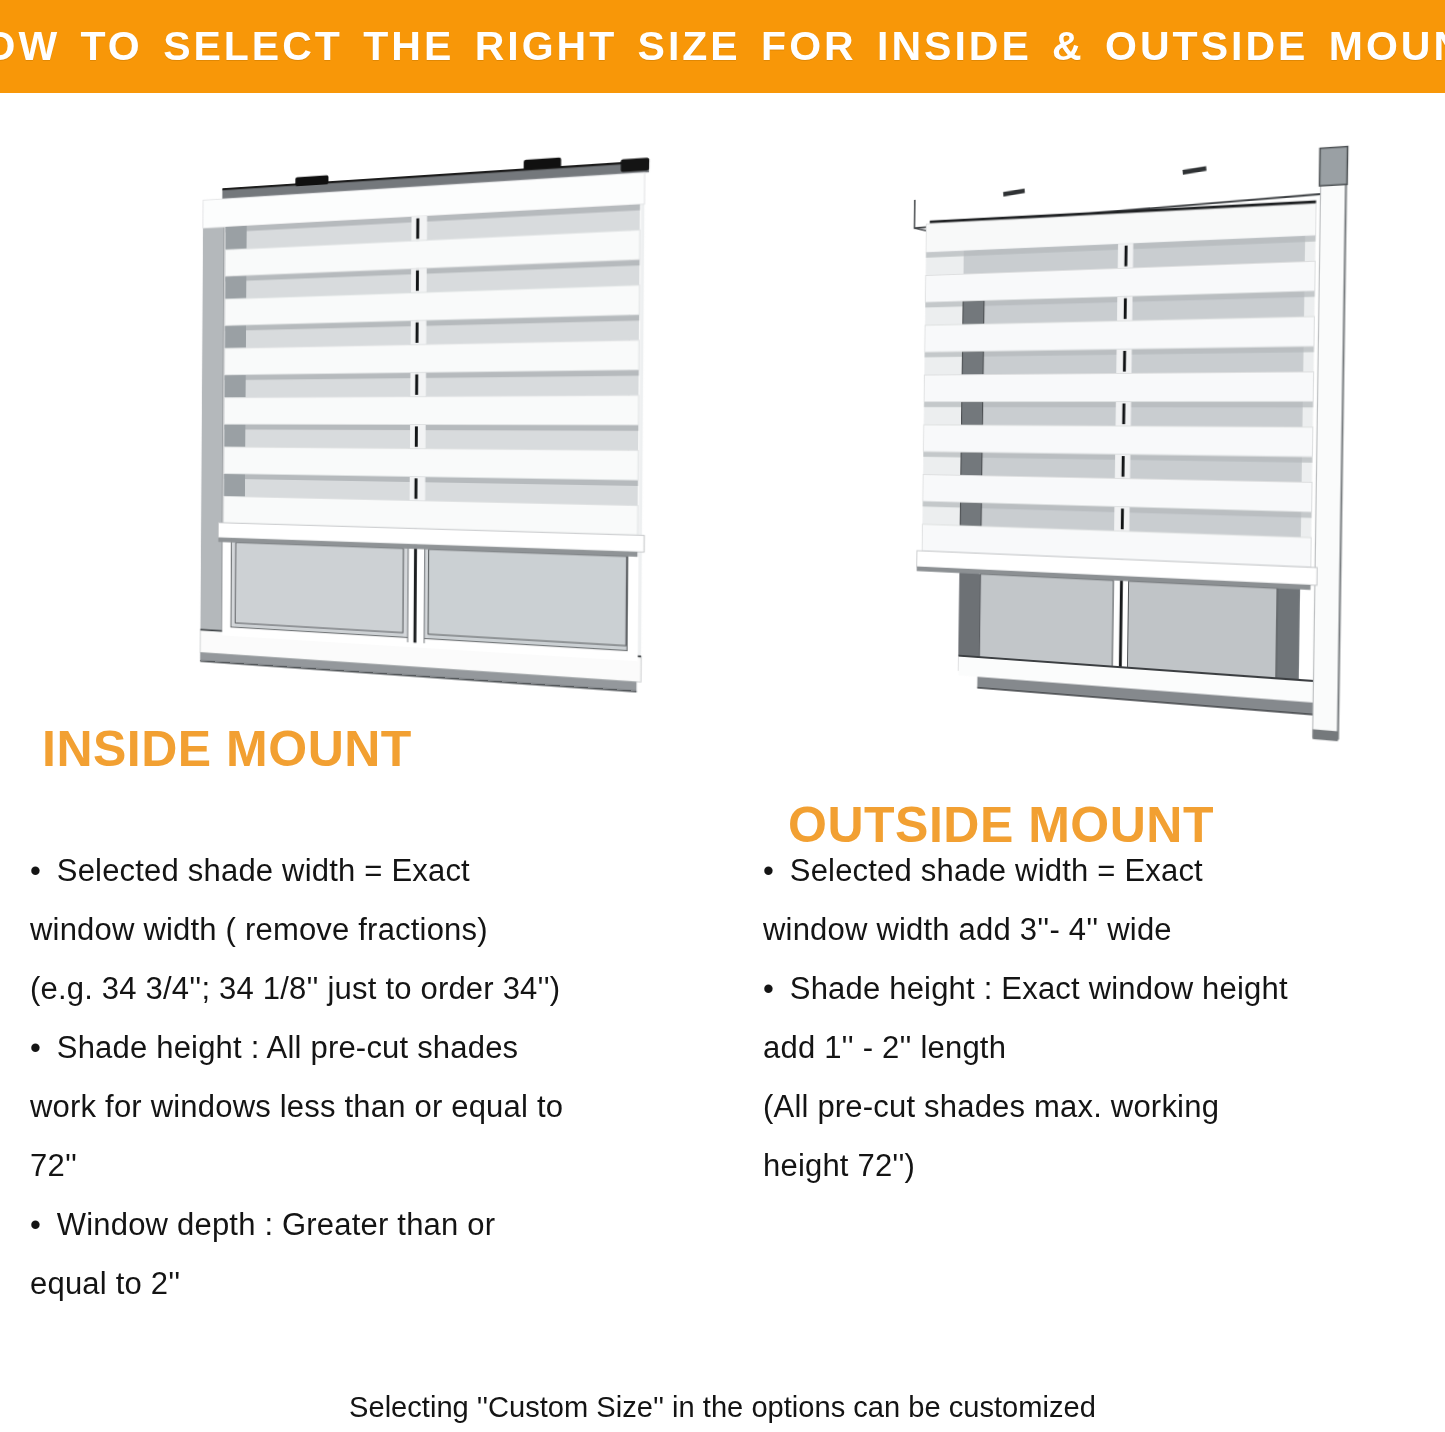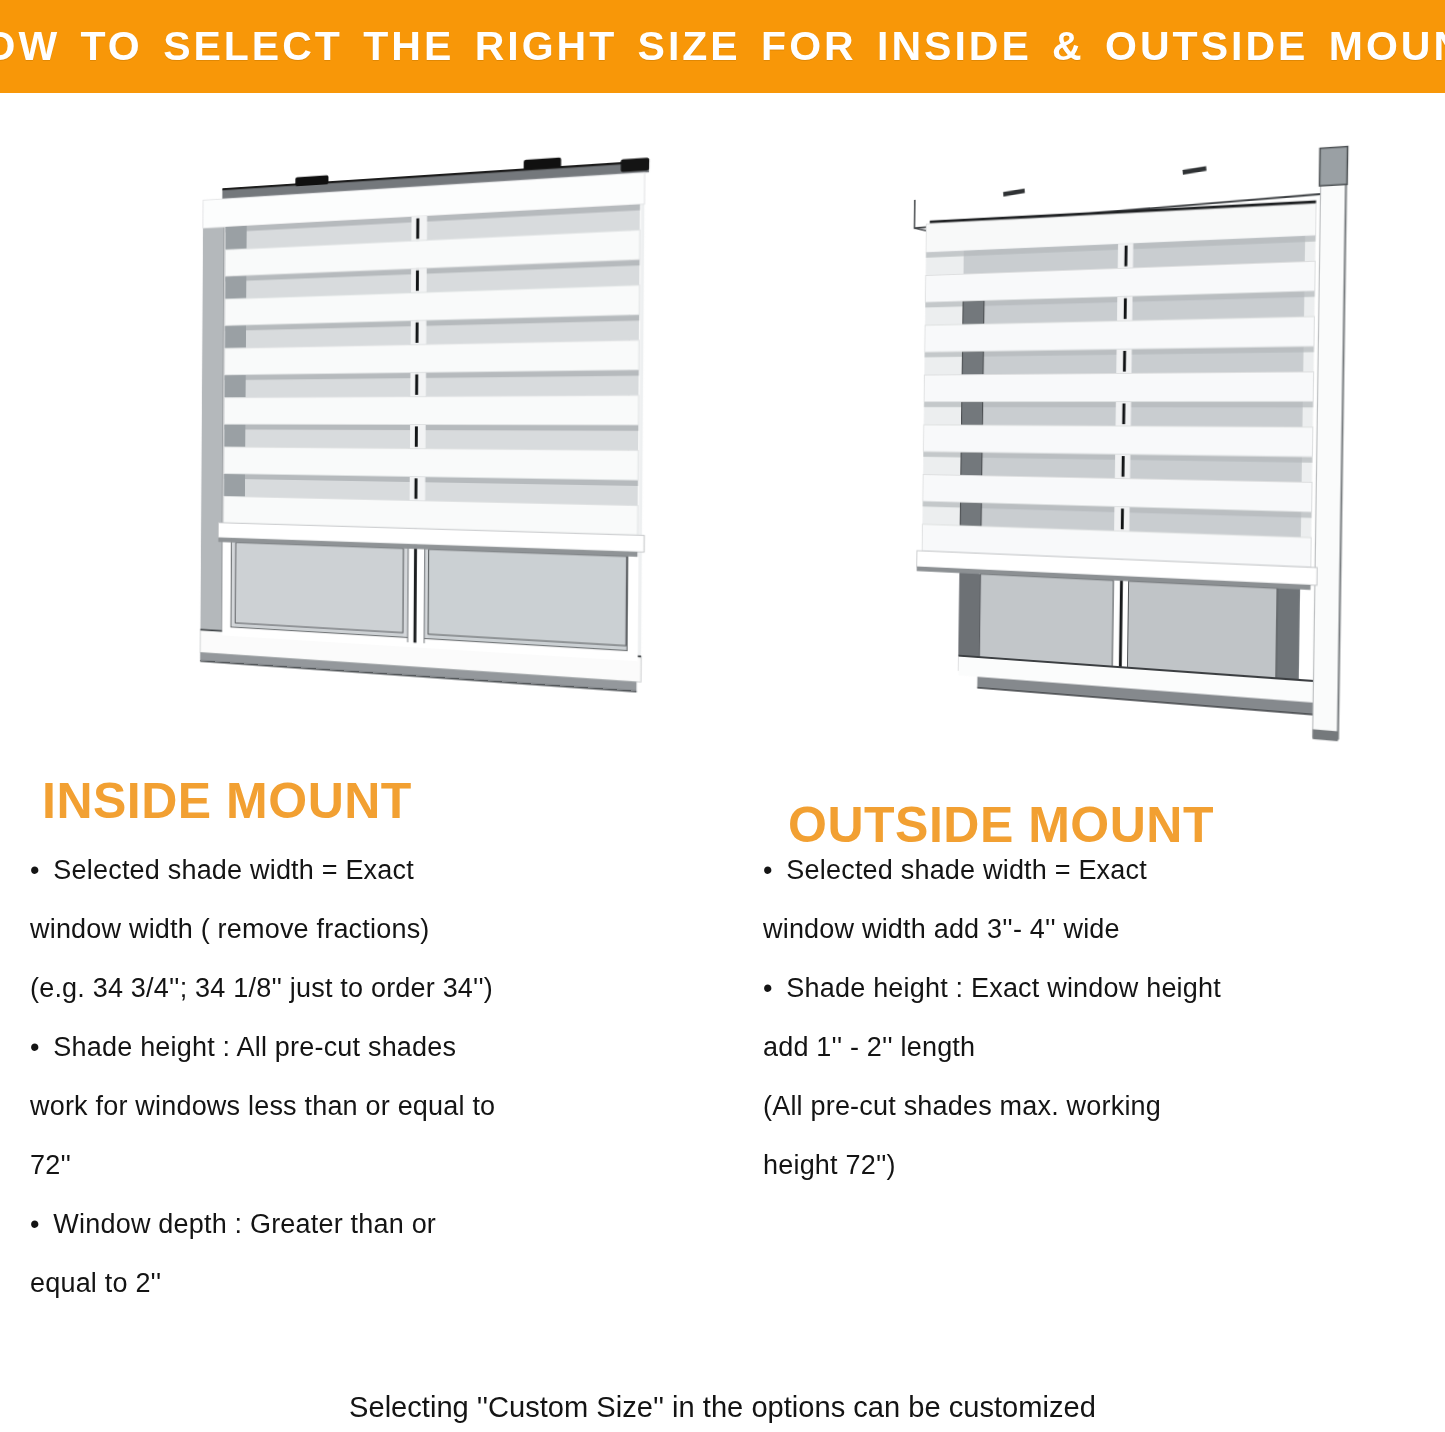--- a/index.html
+++ b/index.html
@@ -29,25 +29,25 @@
   .fig-outside{
     left:852px;top:140px;width:452px;height:600px;
     transform:perspective(650px) rotateY(-10deg) rotate(0.8deg);
     transform-origin:50% 50%;
   }
   
   .mount-heading{
     position:absolute;margin:0;font-size:50px;font-weight:bold;
     letter-spacing:0.5px;color:var(--heading,#F2A032);white-space:nowrap;
   }
-  .heading-inside{left:42px;top:772px;}
+  .heading-inside{left:42px;top:720px;}
   .heading-outside{left:788px;top:752px;margin-top:44px;}
   
   .bullets{
-    position:absolute;font-size:27px;line-height:59px;letter-spacing:0.2px;
+    position:absolute;font-size:31px;line-height:59px;letter-spacing:0.2px;
     white-space:pre-line;color:var(--text,#141414);
   }
   .bullets-inside{left:30px;top:841px;width:690px;}
   .bullets-outside{left:763px;top:841px;width:660px;}
   
   .footer-note{
     position:absolute;left:0;top:1390px;width:1445px;text-align:center;
     font-size:30px;letter-spacing:0;color:var(--text,#141414);
     transform:scaleX(0.97);transform-origin:50% 50%;
   }

